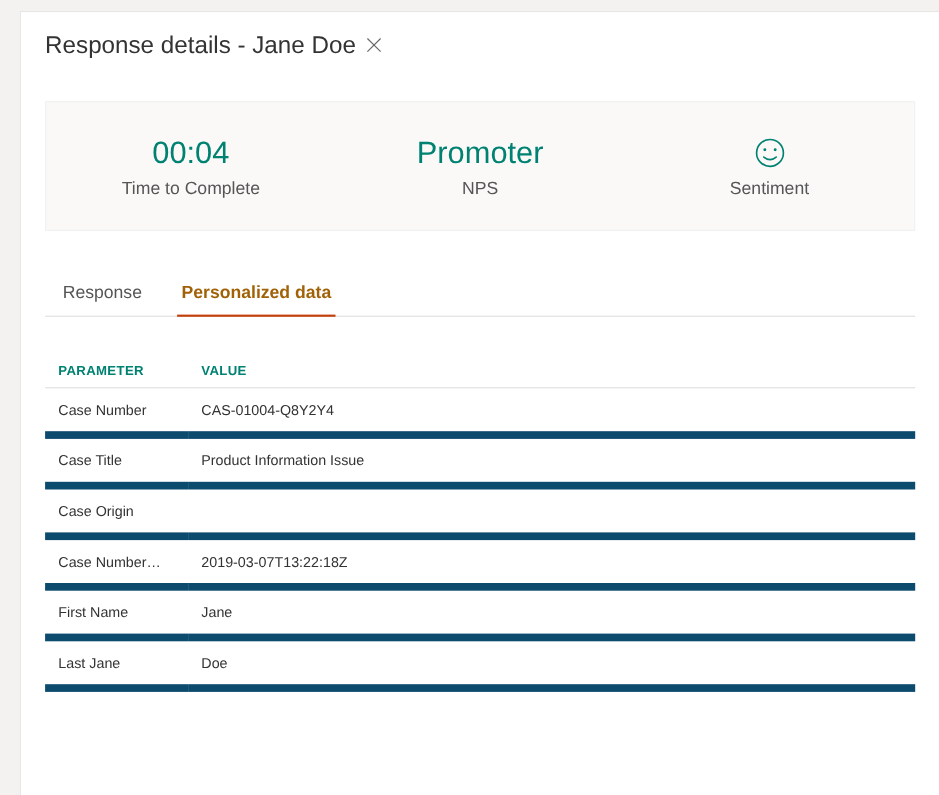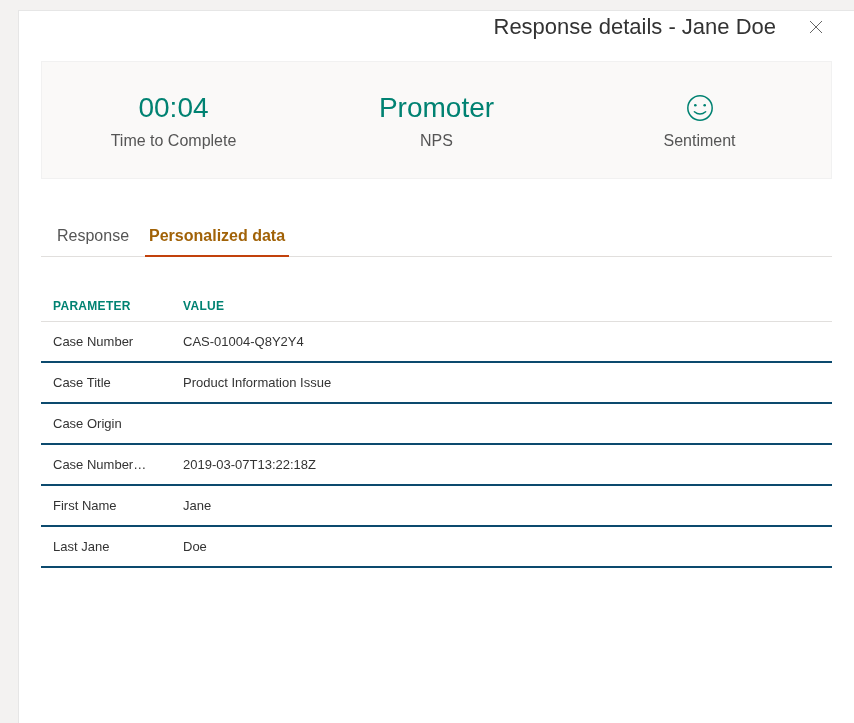--- a/index.html
+++ b/index.html
@@ -17,44 +17,43 @@
       left: 18px;
       right: 0;
       bottom: 0;
       background: #ffffff;
       border: 1px solid #e6e6e6;
       border-right: none;
       border-bottom: none;
     }
     .modal-header {
       display: flex;
-      justify-content: flex-end;
+      justify-content: flex-start;
       align-items: center;
-      padding: 0 22px 18px 22px;
-      gap: 24px;
+      padding: 14px 22px 18px 22px;
     }
     .modal-title {
       font-size: 22px;
       font-weight: 300;
       color: #333333;
     }
     .close-btn {
       width: 32px;
       height: 32px;
       display: flex;
       align-items: center;
       justify-content: center;
       cursor: pointer;
       color: #666666;
       background: transparent;
       border: none;
     }
     .close-btn svg { width: 14px; height: 14px; }
     .summary-bar {
-      margin: 0 22px;
+      margin: 17px 22px;
       background: #faf9f8;
       display: flex;
       padding: 28px 0;
       border: 1px solid #f1f1f1;
     }
     .summary-item {
       flex: 1;
       text-align: center;
     }
     .summary-value {
@@ -73,21 +72,21 @@
       margin-top: 6px;
     }
     .smile-icon svg {
       width: 30px;
       height: 30px;
     }
     .tabs {
       display: flex;
       margin: 38px 22px 0 22px;
       border-bottom: 1px solid #e1dfdd;
-      gap: 12px;
+      gap: 28px;
       padding-left: 12px;
     }
     .tab {
       padding: 10px 4px;
       font-size: 16px;
       color: #555555;
       cursor: pointer;
       border-bottom: 2px solid transparent;
       margin-bottom: -1px;
       background: transparent;
@@ -115,21 +114,21 @@
       padding: 8px 12px;
       border-bottom: 1px solid #e1dfdd;
       letter-spacing: 0.3px;
       margin-top: 13px;
     }
     .data-table th:first-child { width: 130px; }
     .data-table td {
       font-size: 13px;
       color: #333333;
       padding: 12px 12px;
-      border-bottom: 2px solid #0c4a6e;
+      border-bottom: 7px solid #0c4a6e;
       vertical-align: middle;
     }
     .data-table td.param {
       white-space: nowrap;
       overflow: hidden;
       text-overflow: ellipsis;
       max-width: 130px;
     }
   </style>
 </head>

